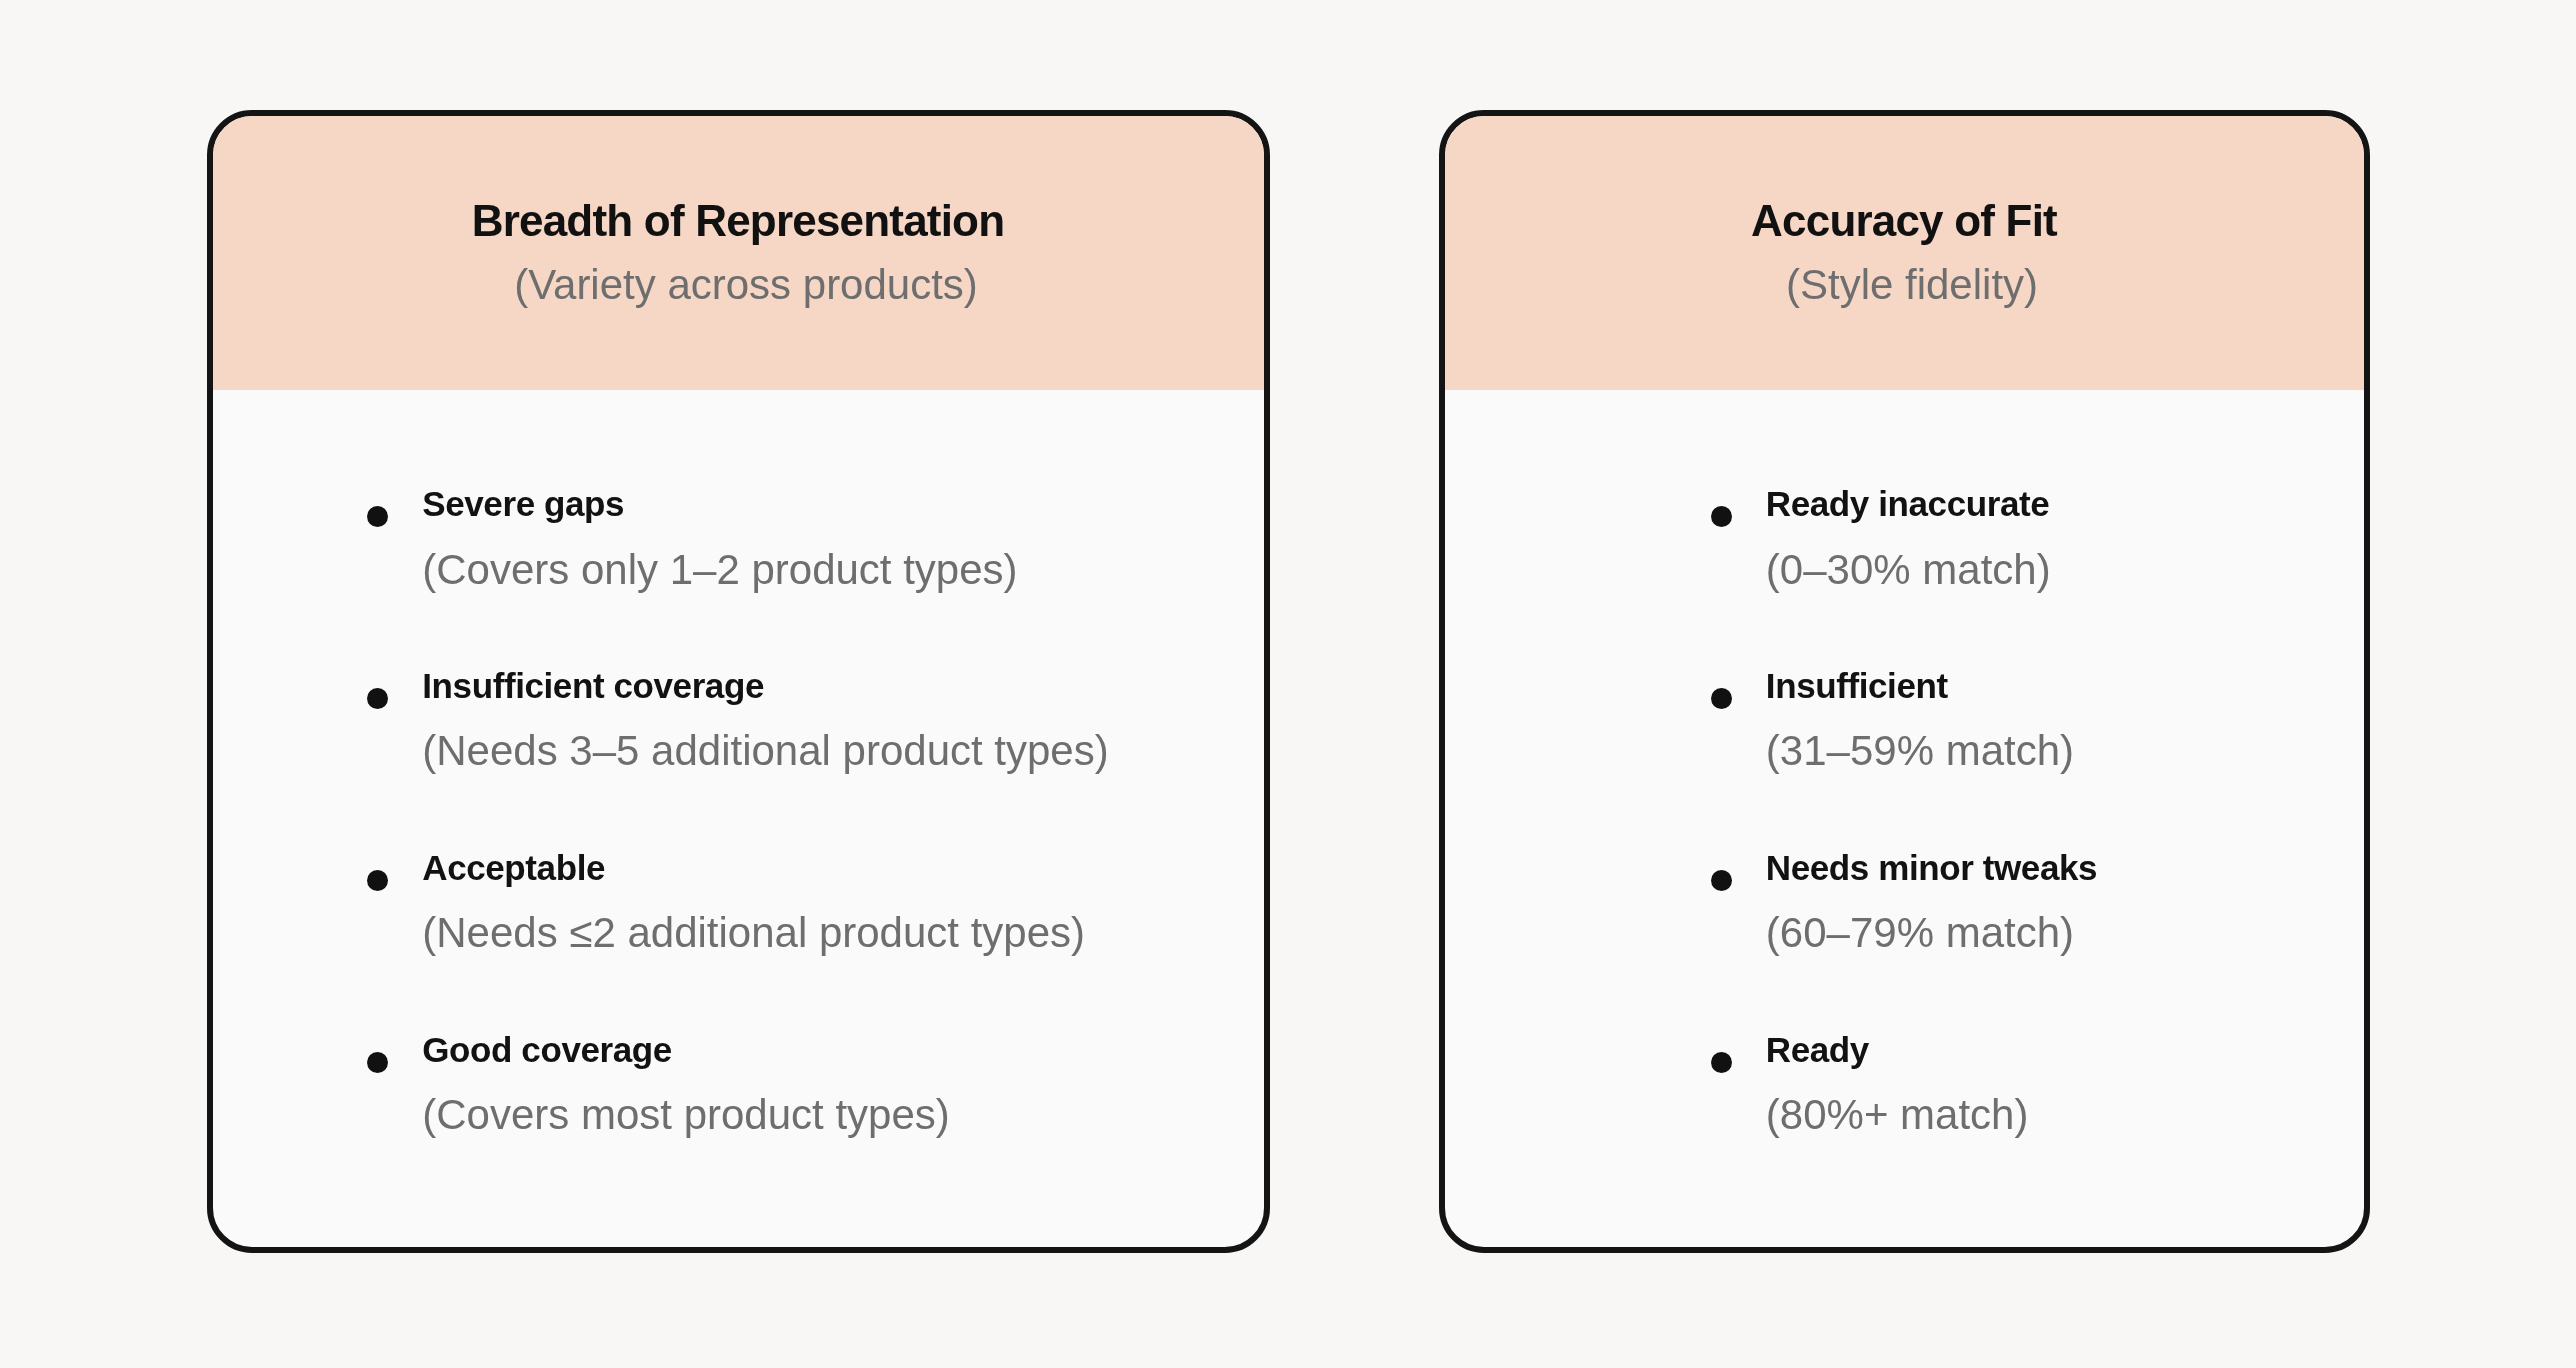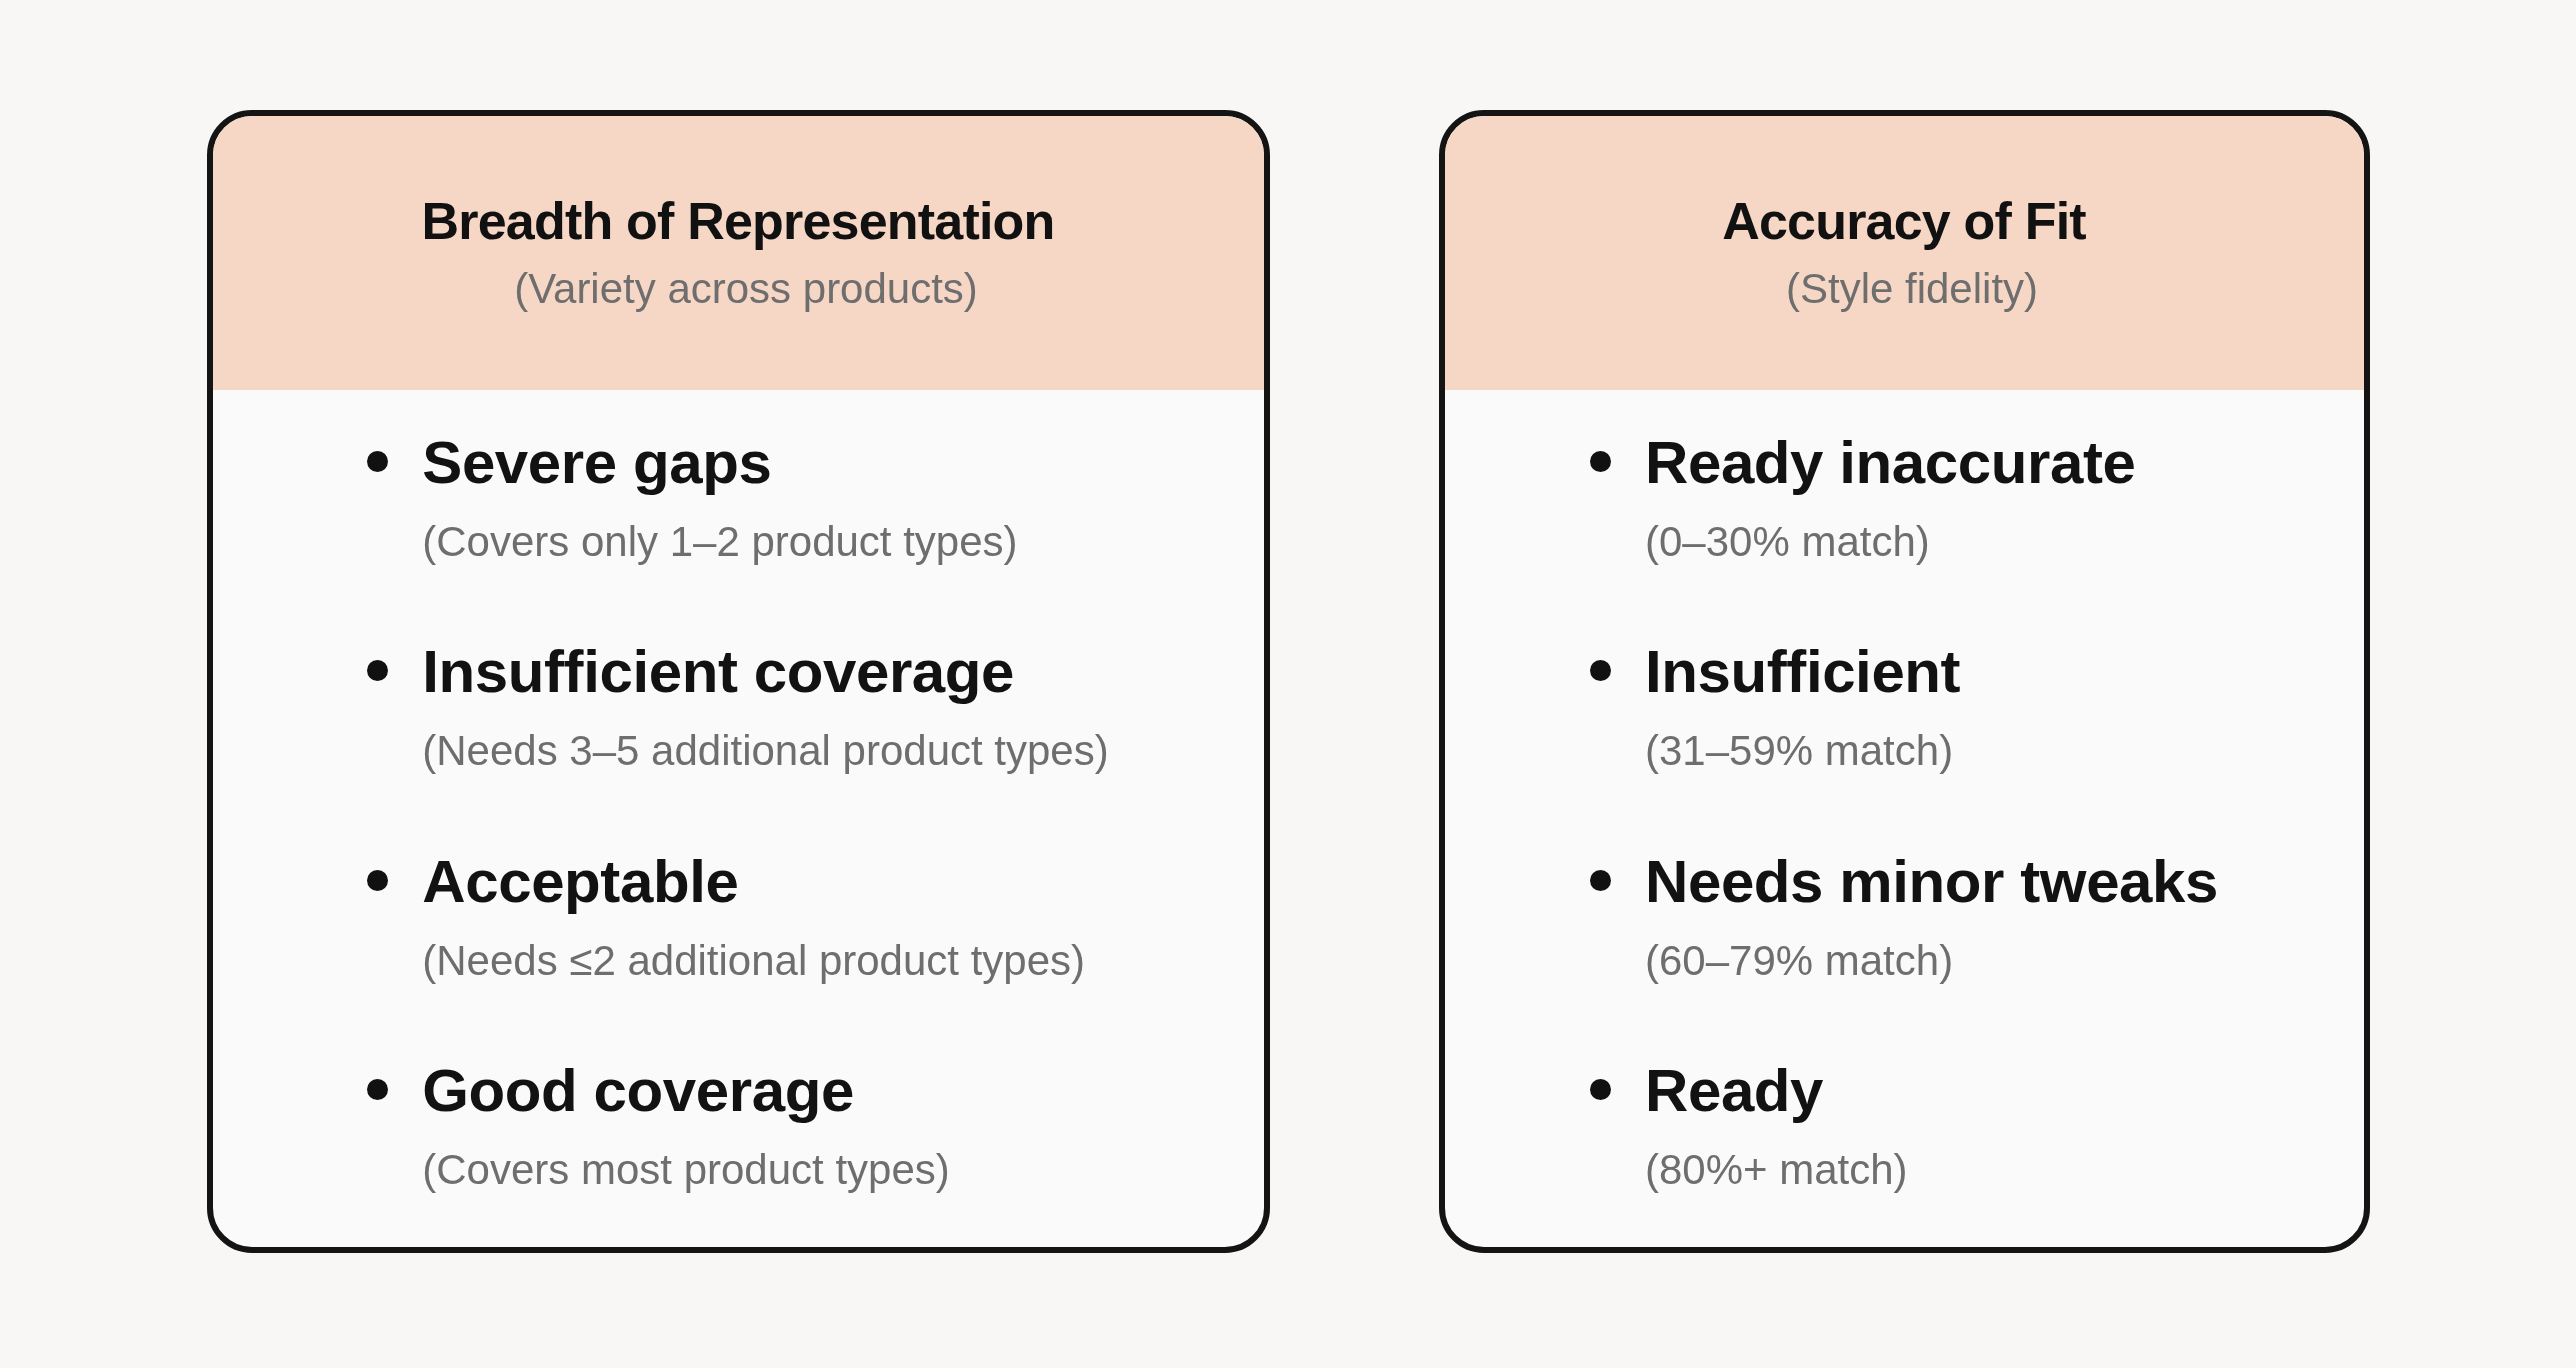--- a/index.html
+++ b/index.html
@@ -36,21 +36,21 @@
     height: 274px;
     background: #f6d6c5;
     display: flex;
     flex-direction: column;
     align-items: center;
     justify-content: center;
     gap: 17.7px;
     text-align: center;
   }
   .card-title {
-    font-size: 52px;
+    font-size: 44px;
     font-weight: 700;
     color: #111111;
     letter-spacing: -0.8px;
     line-height: 1.05;
   }
   .card-subtitle {
     font-size: 42px;
     font-weight: 400;
     color: #6e6e6e;
     line-height: 1.1;
@@ -74,21 +74,21 @@
   }
   .bullet-dot {
     flex: none;
     width: 21px; height: 21px;
     border-radius: 50%;
     background: #111111;
     margin-top: 21px;
     margin-right: 34px;
   }
   .criteria-label {
-    font-size: 60px;
+    font-size: 35px;
     font-weight: 700;
     color: #121212;
     letter-spacing: -0.4px;
     line-height: 1.1;
   }
   .criteria-detail {
     font-size: 42px;
     font-weight: 400;
     color: #6e6e6e;
     line-height: 1.2;

